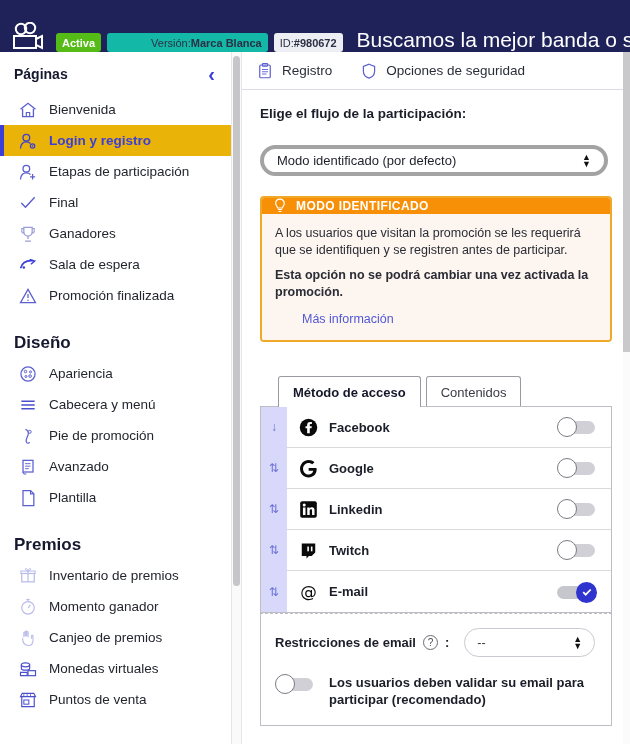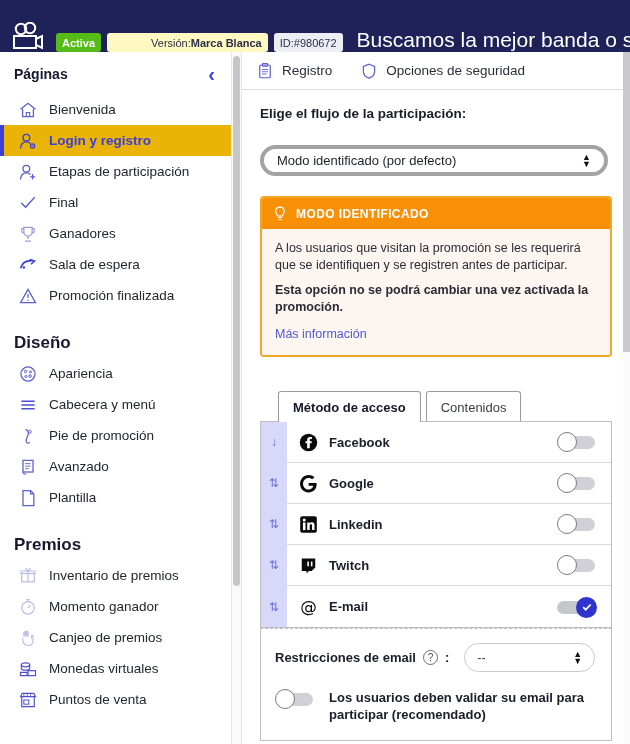--- a/index.html
+++ b/index.html
@@ -20,24 +20,24 @@
     overflow: hidden;
   }
   #camera-icon { width: 38px; height: 30px; flex: 0 0 auto; margin-right: 10px; }
   .pill {
     display: inline-flex; align-items: center;
     height: 19px; border-radius: 3px;
     font-size: 11px; padding: 0 6px; margin-right: 6px;
     white-space: nowrap; flex: 0 0 auto;
   }
   #badge-activa { background: #55bb16; color: #fff; font-weight: bold; }
-  #badge-version { background: #fef9c3; color: #2c2f45; padding-left: 44px; }
+  #badge-version { background: #14b8a6; color: #2c2f45; padding-left: 44px; }
   #badge-version b { font-weight: bold; }
   #badge-id { background: #eceef3; color: #2c2f45; }
-  #badge-id b { font-weight: normal; }
+  #badge-id b { font-weight: bold; }
   #promo-title {
     color: #fff; font-size: 21px; margin-left: 8px;
     white-space: nowrap; overflow: hidden; flex: 1 1 auto;
   }
 
   
   #sidebar {
     position: absolute; left: 0; top: 52px; width: 232px; height: 692px;
     background: #fff; overflow: hidden;
     border-right: 1px solid #e6e6ea;
@@ -129,30 +129,30 @@
   .caret-stack { display: flex; flex-direction: column; line-height: 0.72; font-size: 9px; color:#111;}
 
   
   #callout {
     margin-top: 20px; width: 352px;
     border: 2px solid #efa827; border-radius: 4px;
     overflow: hidden;
   }
   #callout-head {
     background: #f79007; color: #fff;
-    height: 31px; display: flex; align-items: center; gap: 9px;
+    height: 16px; display: flex; align-items: center; gap: 9px;
     padding-left: 11px;
     font-size: 12px; font-weight: bold; letter-spacing: 0.4px;
   }
   #callout-body {
     background: #fdf5ef; padding: 11px 13px 13px 13px;
   }
   #callout-body p { margin: 0 0 9px 0; font-size: 12.5px; color: #2a2c36; line-height: 1.32; }
   #callout-body p.strong { font-weight: bold; }
-  #callout-link { font-size: 12.5px; color: #5258d6; text-decoration: none; cursor: pointer; }
+  #callout-link { font-size: 12.5px; color: #5258d6; text-decoration: none; cursor: pointer; margin-left: 27px; }
 
   
   #inner-tabs {
     margin-top: 34px; padding-left: 18px;
     display: flex; align-items: center; gap: 5px;
   }
   .inner-tab {
     border: 1px solid #9a9aa2; border-bottom: none;
     background: #fff; border-radius: 3px 3px 0 0;
     height: 31px; display: flex; align-items: center; padding: 0 14px;

